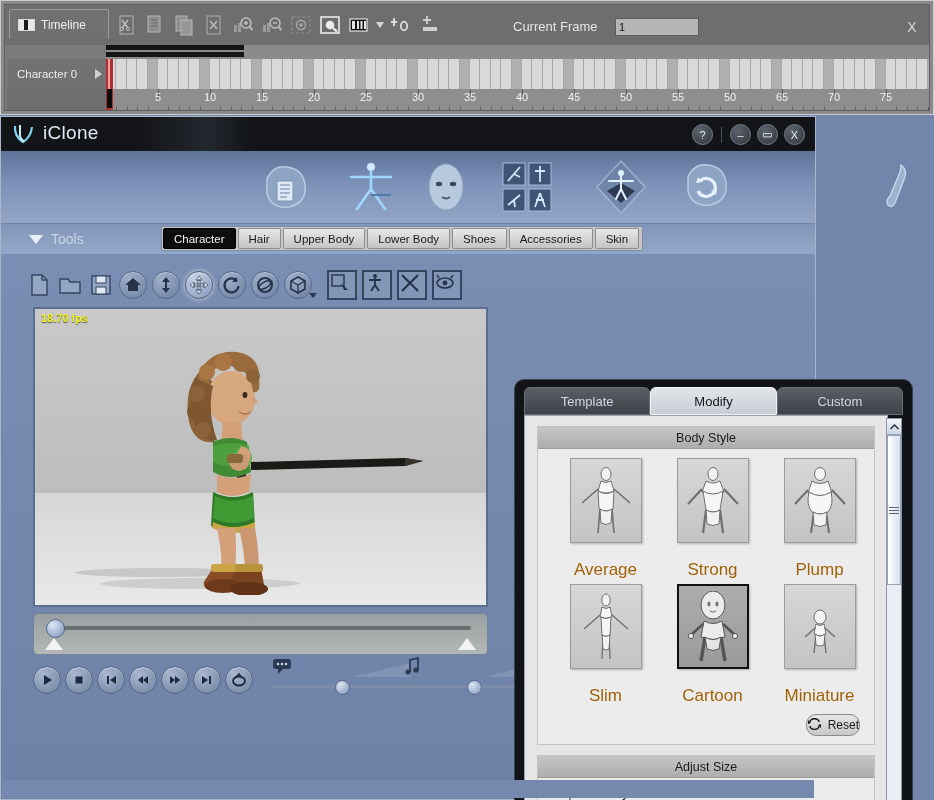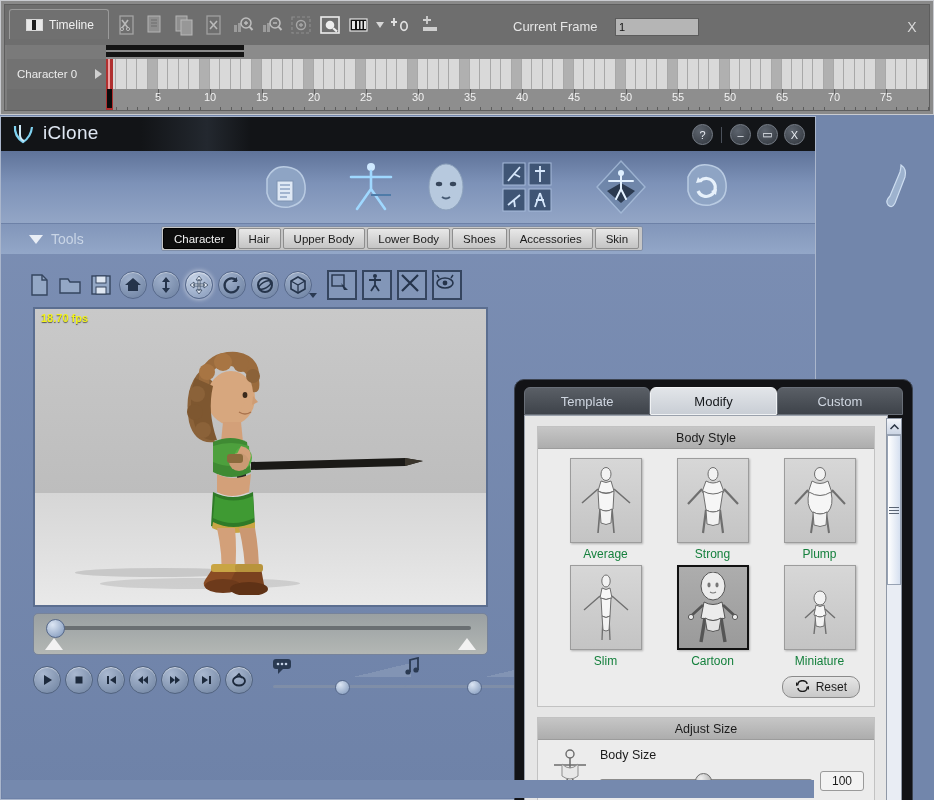--- a/index.html
+++ b/index.html
@@ -6,21 +6,21 @@
   body{width:934px;height:800px;overflow:hidden;font-family:"Liberation Sans",sans-serif;}
   #root{position:relative;width:934px;height:800px;overflow:hidden;background:#7286ab;}
 
   
   .tl-win{position:absolute;left:0;top:0;width:934px;height:115px;background:#8a8a8a;
           border:1px solid #c9cbd0;box-sizing:border-box;}
   .tl-inner{position:absolute;left:3px;top:3px;right:3px;bottom:3px;background:#7d7d7d;border:1px solid #5e5e5e;box-sizing:border-box;}
   .tl-top{position:absolute;left:0;top:0;right:0;height:40px;background:#6e6e6e;}
   .tl-tab{position:absolute;left:4px;top:4px;width:100px;height:30px;background:#707070;
           border:1px solid #9a9a9a;border-bottom:none;border-radius:3px 3px 0 0;
-          display:flex;align-items:center;gap:6px;padding-left:16px;box-sizing:border-box;
+          display:flex;align-items:center;gap:6px;padding-left:8px;box-sizing:border-box;
           color:#efefef;font-size:12px;}
   .tl-tabicon{width:17px;height:12px;background:#1c1c1c;border:1px solid #d8d8d8;display:flex;box-sizing:border-box;}
   .tl-tabicon i{display:block;height:100%;}
   .tl-tabicon i:nth-child(1){width:5px;background:#e8e8e8;}
   .tl-tabicon i:nth-child(2){width:4px;background:#1c1c1c;}
   .tl-tabicon i:nth-child(3){width:6px;background:#e8e8e8;}
 
   .tl-tools{position:absolute;left:110px;top:6px;height:28px;display:flex;align-items:center;gap:5px;}
   .tbi{width:24px;height:24px;position:relative;opacity:.72;}
   .tbi.on{opacity:1;}
@@ -139,23 +139,23 @@
   .rp-body{position:absolute;left:9px;top:35px;width:364px;bottom:44px;background:#e6e6e6;border:1px solid #9aa1ac;box-sizing:border-box;overflow:hidden;}
 
   .sect{margin:10px 12px 0 12px;border:1px solid #c2c2c2;background:#ececec;}
   .sect-hd{height:21px;background:linear-gradient(#c6c6c6,#adadad);border-bottom:1px solid #9c9c9c;
            display:flex;align-items:center;justify-content:center;font-size:12.5px;color:#1b1b1b;}
   .grid{display:flex;flex-wrap:wrap;padding:9px 0 4px 14px;}
   .cell{width:107px;margin-bottom:4px;display:flex;flex-direction:column;align-items:center;}
   .thumb{width:72px;height:85px;background:linear-gradient(#d7d7d7,#c4c4c4);border:1px solid #9c9c9c;
          box-shadow:1px 1px 2px rgba(0,0,0,.25);display:flex;align-items:center;justify-content:center;box-sizing:border-box;}
   .thumb.sel{border:2px solid #111;background:linear-gradient(#adadad,#9a9a9a);}
-  .cap{font-size:12px;color:#15803d;margin-top:4px;}
+  .cap{font-size:17px;color:#a16207;margin-top:17px;}
   .reset-row{display:flex;justify-content:flex-end;padding:0 14px 8px 0;}
-  .reset-btn{height:20px;padding:0 12px;border-radius:10px;border:1px solid #8a8a8a;
+  .reset-btn{height:20px;padding:0 0;border-radius:10px;border:1px solid #8a8a8a;
              background:linear-gradient(#e6e6e6,#c8c8c8);display:flex;align-items:center;gap:6px;font-size:12px;color:#1b1b1b;}
 
   .size-row{display:flex;align-items:flex-start;padding:8px 10px 10px 10px;gap:8px;}
   .size-fig{width:44px;height:50px;flex:none;}
   .size-right{flex:1;}
   .size-lbl{font-size:12.5px;color:#1b1b1b;margin-bottom:9px;}
   .size-ctrl{display:flex;align-items:center;gap:8px;}
   .size-track{flex:1;height:4px;background:#8b8b8b;border-radius:2px;position:relative;}
   .size-knob{position:absolute;left:45%;top:-6px;width:15px;height:15px;border-radius:50%;
              background:radial-gradient(circle at 33% 28%,#f0f0f0,#9d9d9d);border:1px solid #6d6d6d;}

